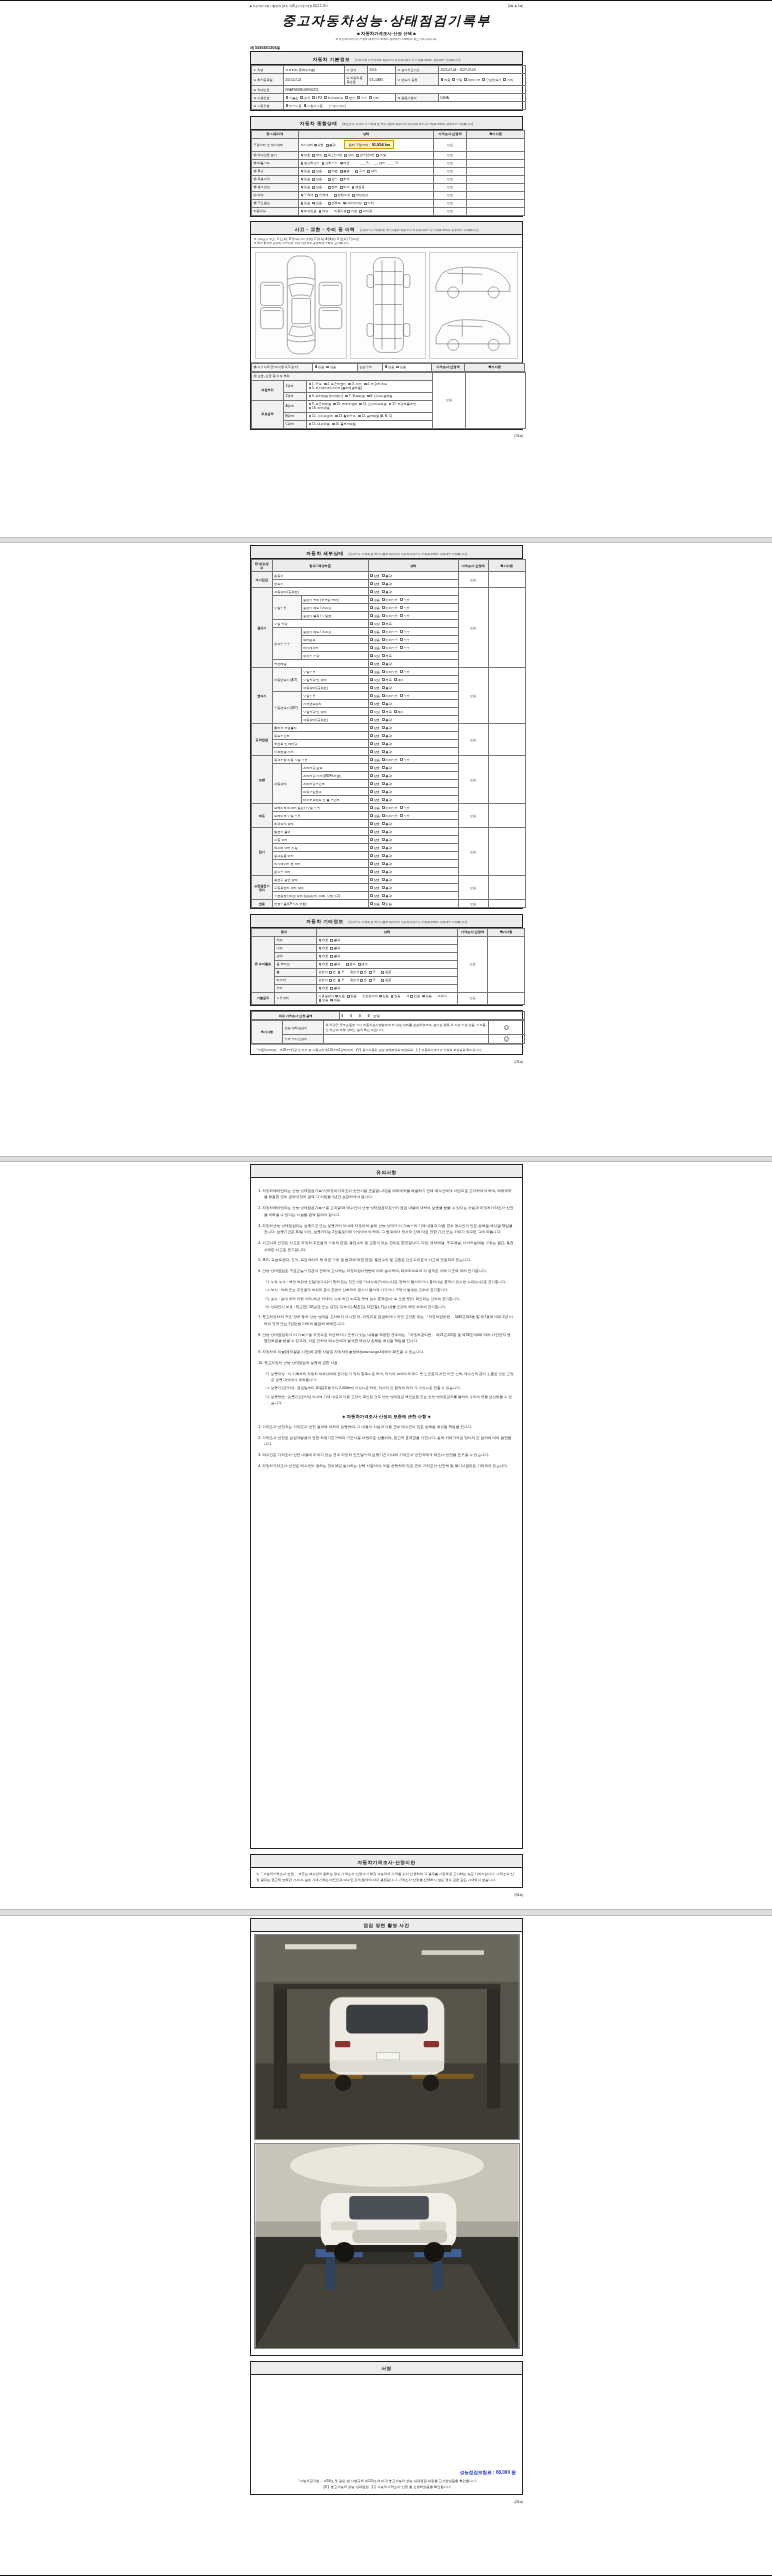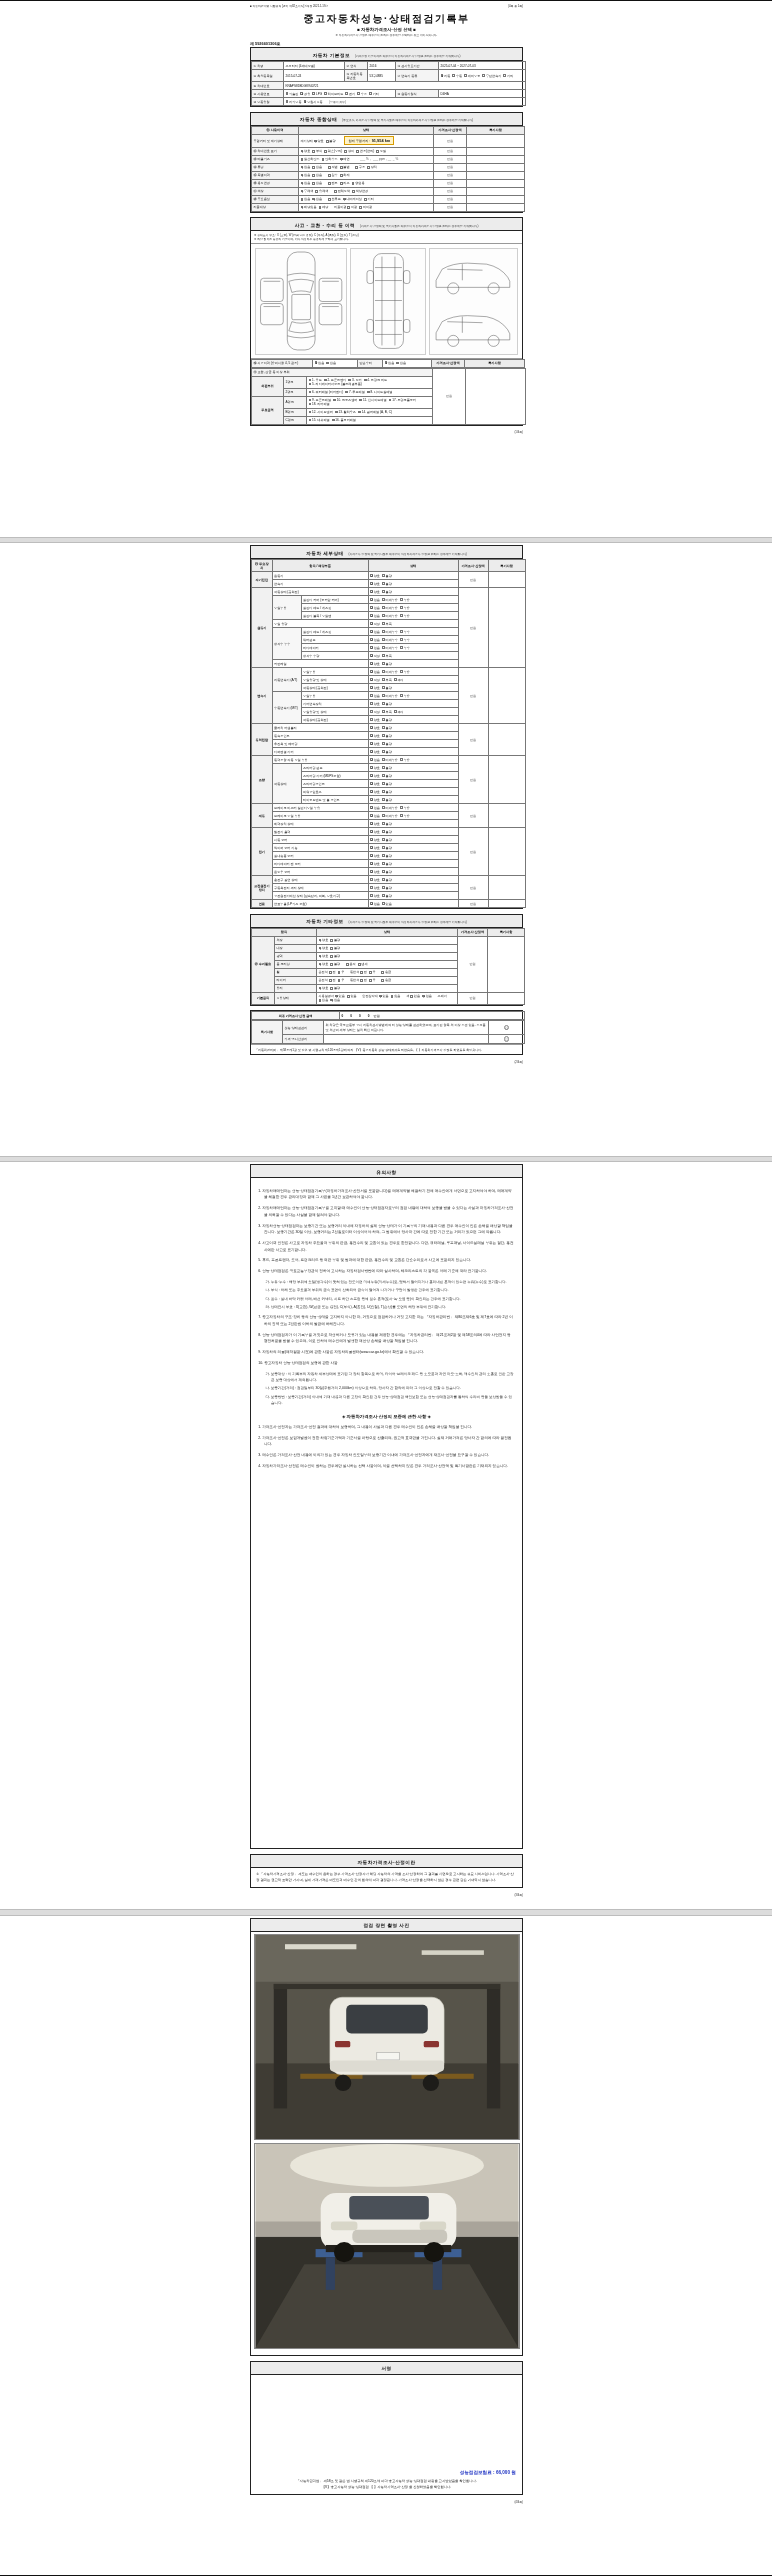--- a/index.html
+++ b/index.html
@@ -12,21 +12,21 @@
   }
   .page { width: 773px; background: #fff; position: relative; }
   .p1 { min-height: 536px; }
   .p2 { min-height: 613px; }
   .p3 { min-height: 747px; }
   .p4 { min-height: 642px; }
   .pagegap { height: 6.2px; background: #dcdcdc; border-top: 0.5px solid #bdbdbd; border-bottom: 0.5px solid #bdbdbd; }
   .col { width: 273px; margin: 0 auto; padding: 2.1px 0 6.2px; position: relative; }
   .refline { display: flex; justify-content: space-between; font-size: 2.8px; color: #222; margin: 1px 0 1.5px; }
   .doc-header { text-align: center; padding: 2.1px 0 1px; }
-  .doc-title { font-size: 10px; font-weight: bold; letter-spacing: 1.5px; }
+  .doc-title { font-size: 13px; font-weight: bold; letter-spacing: 1.5px; font-style: italic; }
   .doc-sub { font-size: 4.4px; font-weight: bold; margin-top: 1.5px; }
   .doc-note { font-size: 2.8px; color: #333; margin-top: 1px; }
   .doc-no { font-size: 3.9px; font-weight: bold; margin: 2.6px 0 1.5px; text-align: left; }
   .panel { border: 0.5px solid #222; background: #fff; margin-bottom: 4.6px; }
   .sec-title { text-align: center; background: #ececec; border-bottom: 0.5px solid #222; padding: 1.5px 1px; }
   .sec-title .t { font-weight: bold; font-size: 4.6px; letter-spacing: 0.5px; display: inline-block; }
   .sec-title .n { font-size: 2.8px; color: #333; display: inline-block; margin-left: 2.6px; }
   table.tb { width: 100%; border-collapse: collapse; table-layout: fixed; }
   table.tb td, table.tb th { border: 0.5px solid #777; font-size: 3.1px; padding: 1.5px 1.5px; vertical-align: middle; word-break: break-all; }
   table.tb .lbl { background: #f4f4f4; }

